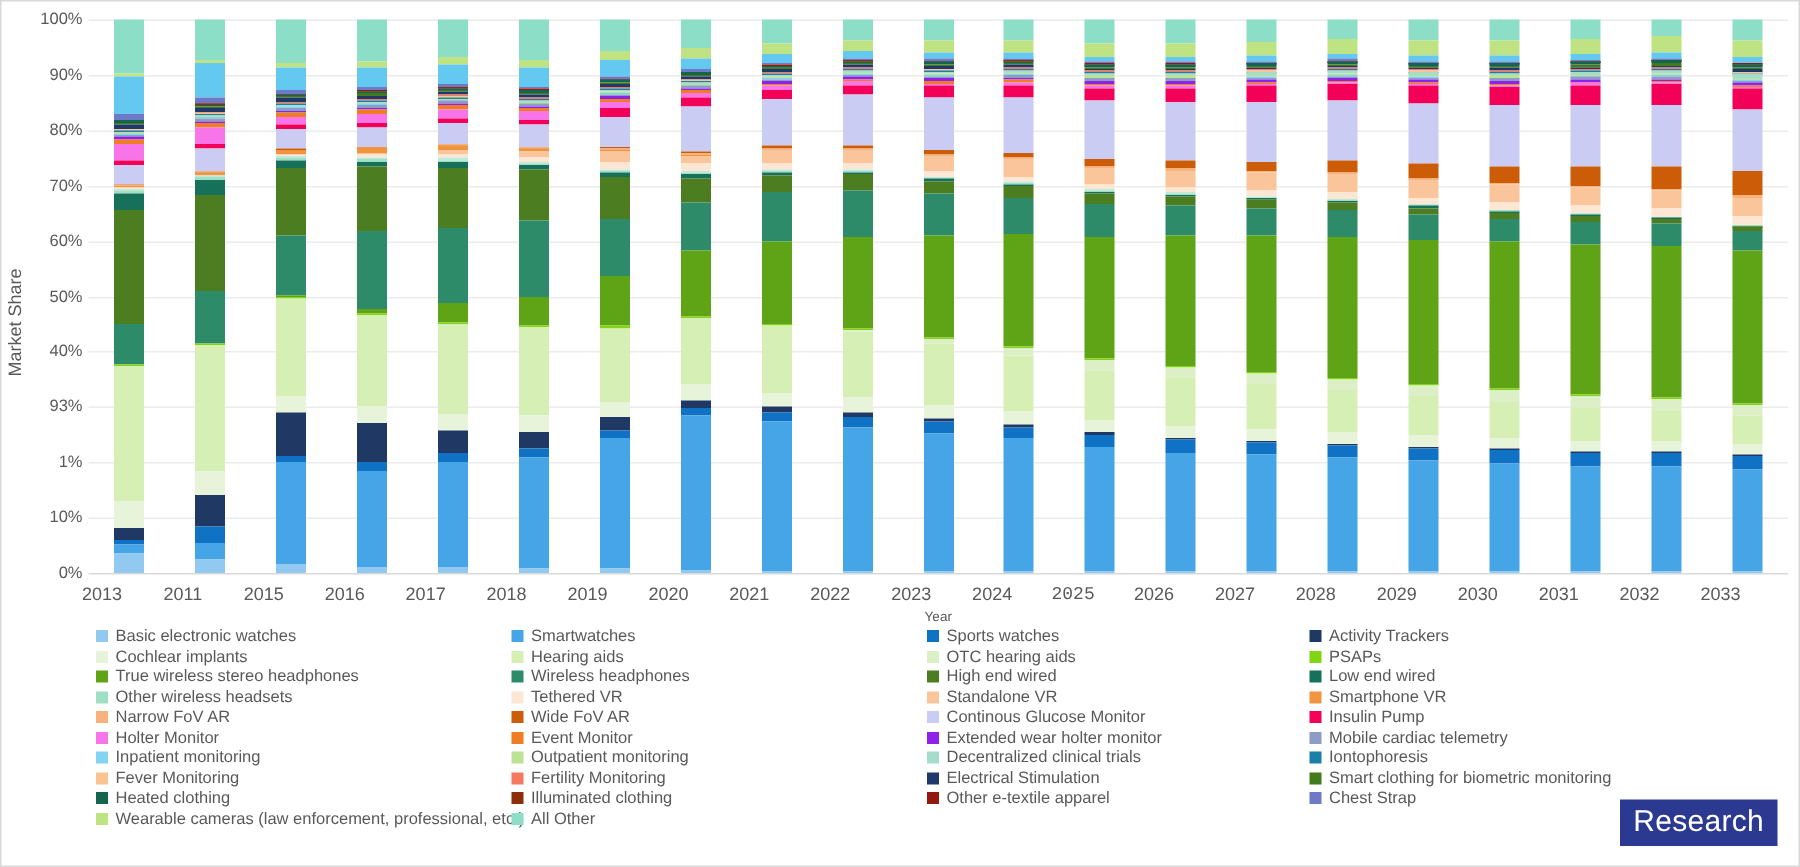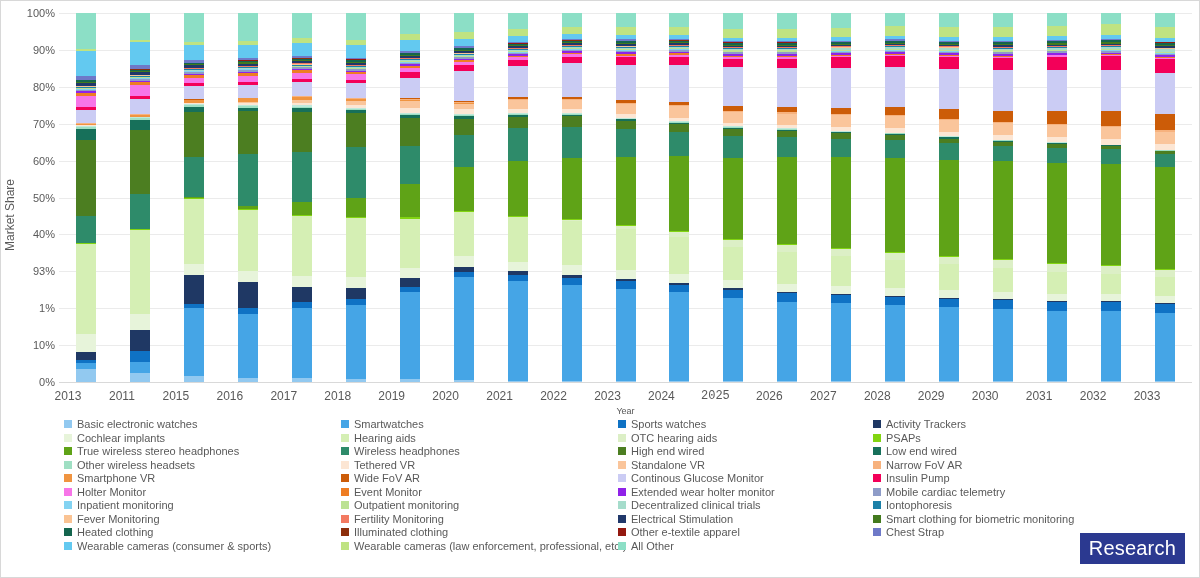--- a/index.html
+++ b/index.html
@@ -1014,28 +1014,28 @@
       </div>
       <div class="legend-item">
         <div class="legend-swatch" style="background: rgb(252, 230, 212);"></div>
         <div class="legend-label">Tethered VR</div>
       </div>
       <div class="legend-item">
         <div class="legend-swatch" style="background: rgb(250, 197, 155);"></div>
         <div class="legend-label">Standalone VR</div>
       </div>
       <div class="legend-item">
+        <div class="legend-swatch" style="background: rgb(240, 148, 64);"></div>
+        <div class="legend-label">Smartphone VR</div>
+      </div>
+      <div class="legend-item">
         <div class="legend-swatch" style="background: rgb(247, 178, 126);"></div>
         <div class="legend-label">Narrow FoV AR</div>
       </div>
       <div class="legend-item">
-        <div class="legend-swatch" style="background: rgb(240, 148, 64);"></div>
-        <div class="legend-label">Smartphone VR</div>
-      </div>
-      <div class="legend-item">
         <div class="legend-swatch" style="background: rgb(204, 92, 8);"></div>
         <div class="legend-label">Wide FoV AR</div>
       </div>
       <div class="legend-item">
         <div class="legend-swatch" style="background: rgb(203, 204, 244);"></div>
         <div class="legend-label">Continous Glucose Monitor</div>
       </div>
       <div class="legend-item">
         <div class="legend-swatch" style="background: rgb(243, 0, 89);"></div>
         <div class="legend-label">Insulin Pump</div>
@@ -1096,24 +1096,20 @@
         <div class="legend-swatch" style="background: rgb(140, 46, 11);"></div>
         <div class="legend-label">Illuminated clothing</div>
       </div>
       <div class="legend-item">
         <div class="legend-swatch" style="background: rgb(147, 24, 15);"></div>
         <div class="legend-label">Other e-textile apparel</div>
       </div>
       <div class="legend-item">
         <div class="legend-swatch" style="background: rgb(110, 121, 200);"></div>
         <div class="legend-label">Chest Strap</div>
-      </div>
-      <div class="legend-item">
-        <div class="legend-swatch" style="background: rgb(99, 201, 240);"></div>
-        <div class="legend-label">Wearable cameras (consumer &amp; sports)</div>
       </div>
       <div class="legend-item">
         <div class="legend-swatch" style="background: rgb(191, 227, 130);"></div>
         <div class="legend-label">Wearable cameras (law enforcement, professional, etc.)</div>
       </div>
       <div class="legend-item">
         <div class="legend-swatch" style="background: rgb(140, 223, 198);"></div>
         <div class="legend-label">All Other</div>
       </div>
     </div>

